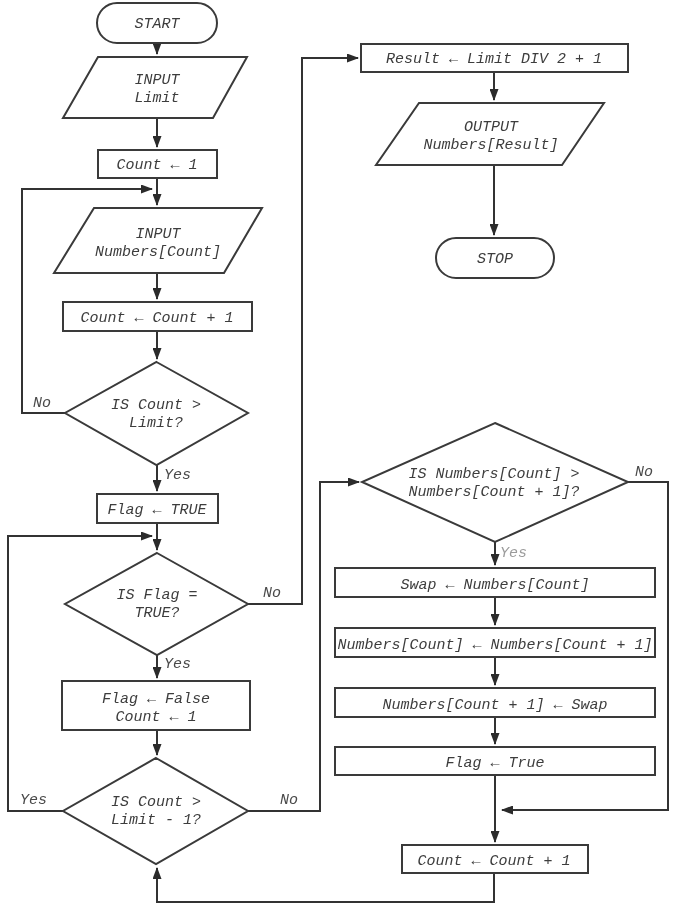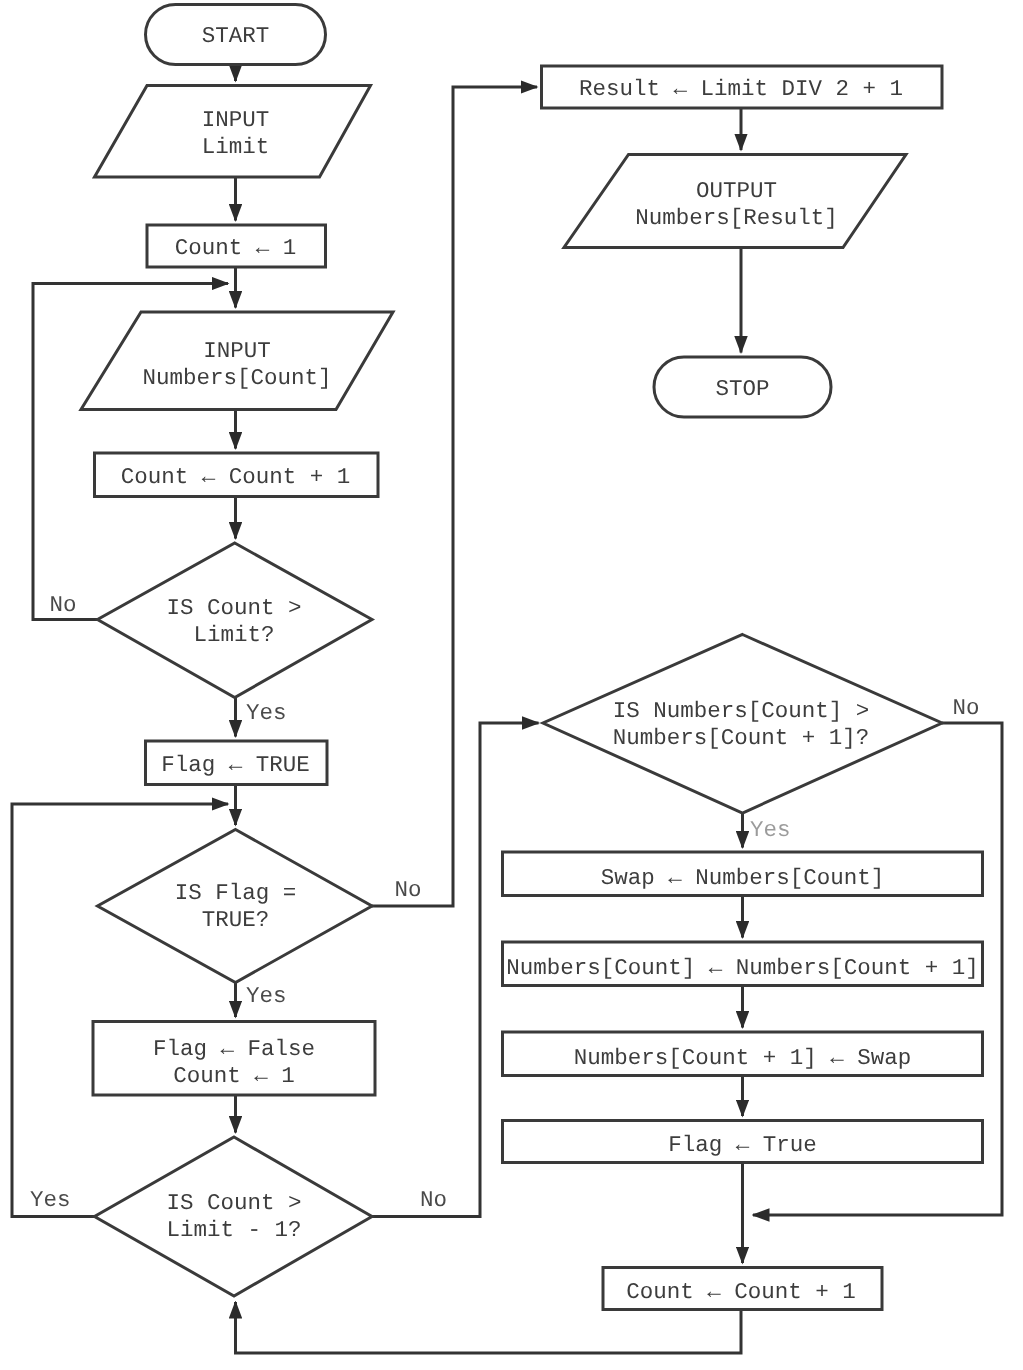--- a/index.html
+++ b/index.html
@@ -1,16 +1,16 @@
 <!DOCTYPE html>
 <html><head>
 <meta charset="utf-8">
 <style>
   html, body { margin: 0; padding: 0; background: #ffffff; }
-  #stage { position: relative; width: 682px; height: 913px; background: #ffffff; overflow: hidden; }
+  #stage { position: relative; width: 682px; height: 913px; background: #ffffff; overflow: hidden; font-style: italic; }
   svg { display: block; }
   .shape { fill: #ffffff; stroke: #3a3a3a; stroke-width: 2; }
   .edge  { fill: none; stroke: #333333; stroke-width: 2; }
   text {
     font-family: "Liberation Mono", "DejaVu Sans Mono", monospace;
     font-size: 15px;
     fill: #3d3d3d;
     white-space: pre;
   }
   .lbl { fill: #4a4a4a; }

